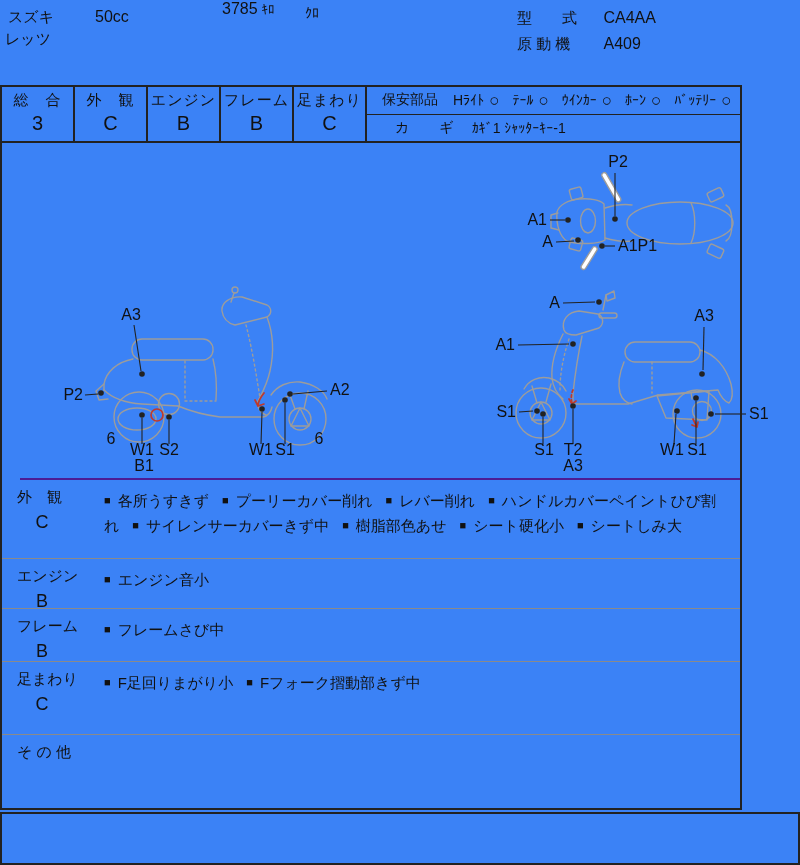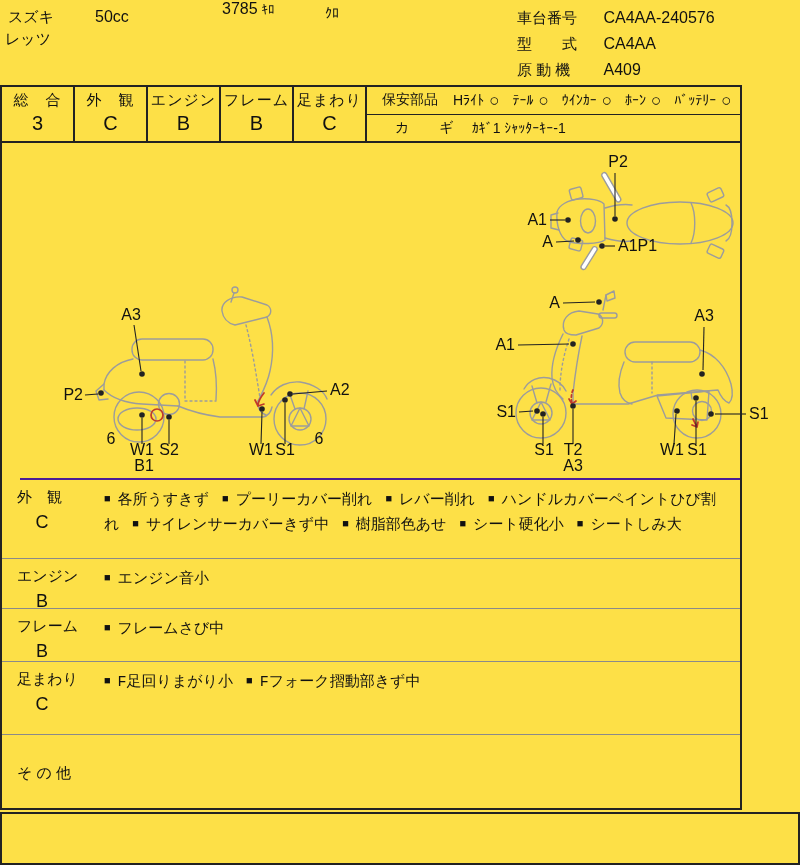--- a/index.html
+++ b/index.html
@@ -1,29 +1,29 @@
 <!DOCTYPE html>
 <html><head>
 <meta charset="utf-8">
 <style>
   html,body{margin:0;padding:0;background:#fff;}
   .sheet{
-    position:relative;width:800px;height:865px;background:#fde047;
+    position:relative;width:800px;height:865px;background:#3b82f6;
     font-family:"Liberation Sans","DejaVu Sans",sans-serif;color:#111;
     overflow:hidden;outline:1px solid #e3e3e3;
   }
   .abs{position:absolute;}
 
   
   .h-maker{left:8px;top:8px;font-size:15px;}
   .h-model{left:5px;top:30px;font-size:15px;}
   .h-disp{left:95px;top:8px;font-size:16px;}
   .h-mileage{left:178px;top:0;font-size:16px;margin-left:44px;}
   .h-unit{font-size:13px;margin-left:4px;}
-  .h-color{left:305px;top:5px;font-size:14px;margin-left:20px;}
+  .h-color{left:305px;top:5px;font-size:14px;}
   .h-right{left:517px;top:5px;}
   .h-right .row{height:26px;line-height:26px;white-space:nowrap;}
   .h-right .lab{display:inline-block;width:82px;font-size:15px;}
   .h-right .val{font-size:16px;}
 
   
   #main{position:absolute;left:0;top:85px;width:742px;height:725px;
         border:2px solid #222;box-sizing:border-box;display:flex;flex-direction:column;}
 
   .ratings-row{display:flex;height:56px;border-bottom:2px solid #222;box-sizing:border-box;flex:0 0 auto;}
@@ -41,25 +41,25 @@
 
   .diagram-box{height:337px;border-bottom:2px solid #4c1d95;box-sizing:border-box;position:relative;flex:0 0 auto;margin-left:18px;}
   .diagram-box svg{position:absolute;left:0;top:0;}
 
   
   .section{display:flex;border-bottom:1px solid #8a8a8a;box-sizing:border-box;flex:0 0 auto;}
   .s-ext{height:79px;}
   .s-eng{height:50px;}
   .s-frm{height:53px;}
   .s-und{height:73px;}
-  .s-oth{flex:1;border-bottom:none;align-items:center;}
+  .s-oth{flex:1;border-bottom:none;}
   .sec-left{flex:0 0 100px;padding:8px 0 0 15px;box-sizing:border-box;}
   .sec-label{font-size:15px;white-space:nowrap;}
   .sec-grade{width:50px;text-align:center;font-size:18px;margin-top:5px;}
-  .sec-body{flex:1;padding:9px 8px 0 2px;font-size:15px;line-height:1.65;font-family:Liberation Mono, monospace;}
+  .sec-body{flex:1;padding:9px 8px 0 2px;font-size:15px;line-height:1.65;}
   .bullet{font-size:11px;margin-right:7px;vertical-align:2px;}
   .ci{margin-right:13px;}
 
   #bottom-box{position:absolute;left:0;top:812px;width:800px;height:53px;
               border:2px solid #222;box-sizing:border-box;}
 
   
   .outline{fill:none;stroke:#9c9c9c;stroke-width:1.4;stroke-linecap:round;stroke-linejoin:round;}
   .fillw{fill:#fff;stroke:#9c9c9c;stroke-width:1.4;}
   .dotted{stroke-dasharray:2 3;}
@@ -74,24 +74,20 @@
 
 <div class="sheet">
 
   <div>
     <span class="abs h-maker">スズキ</span>
     <span class="abs h-model">レッツ</span>
     <span class="abs h-disp">50cc</span>
     <span class="abs h-mileage"><span>3785</span><span class="h-unit">ｷﾛ</span></span>
     <span class="abs h-color">ｸﾛ</span>
     <div class="abs h-right">
-      <div class="row">
-        <span class="lab">車台番号</span>
-        <span class="val">CA4AA-240576</span>
-      </div>
       <div class="row">
         <span class="lab">型　　式</span>
         <span class="val">CA4AA</span>
       </div>
       <div class="row">
         <span class="lab">原 動 機</span>
         <span class="val">A409</span>
       </div>
     </div>
   </div>

